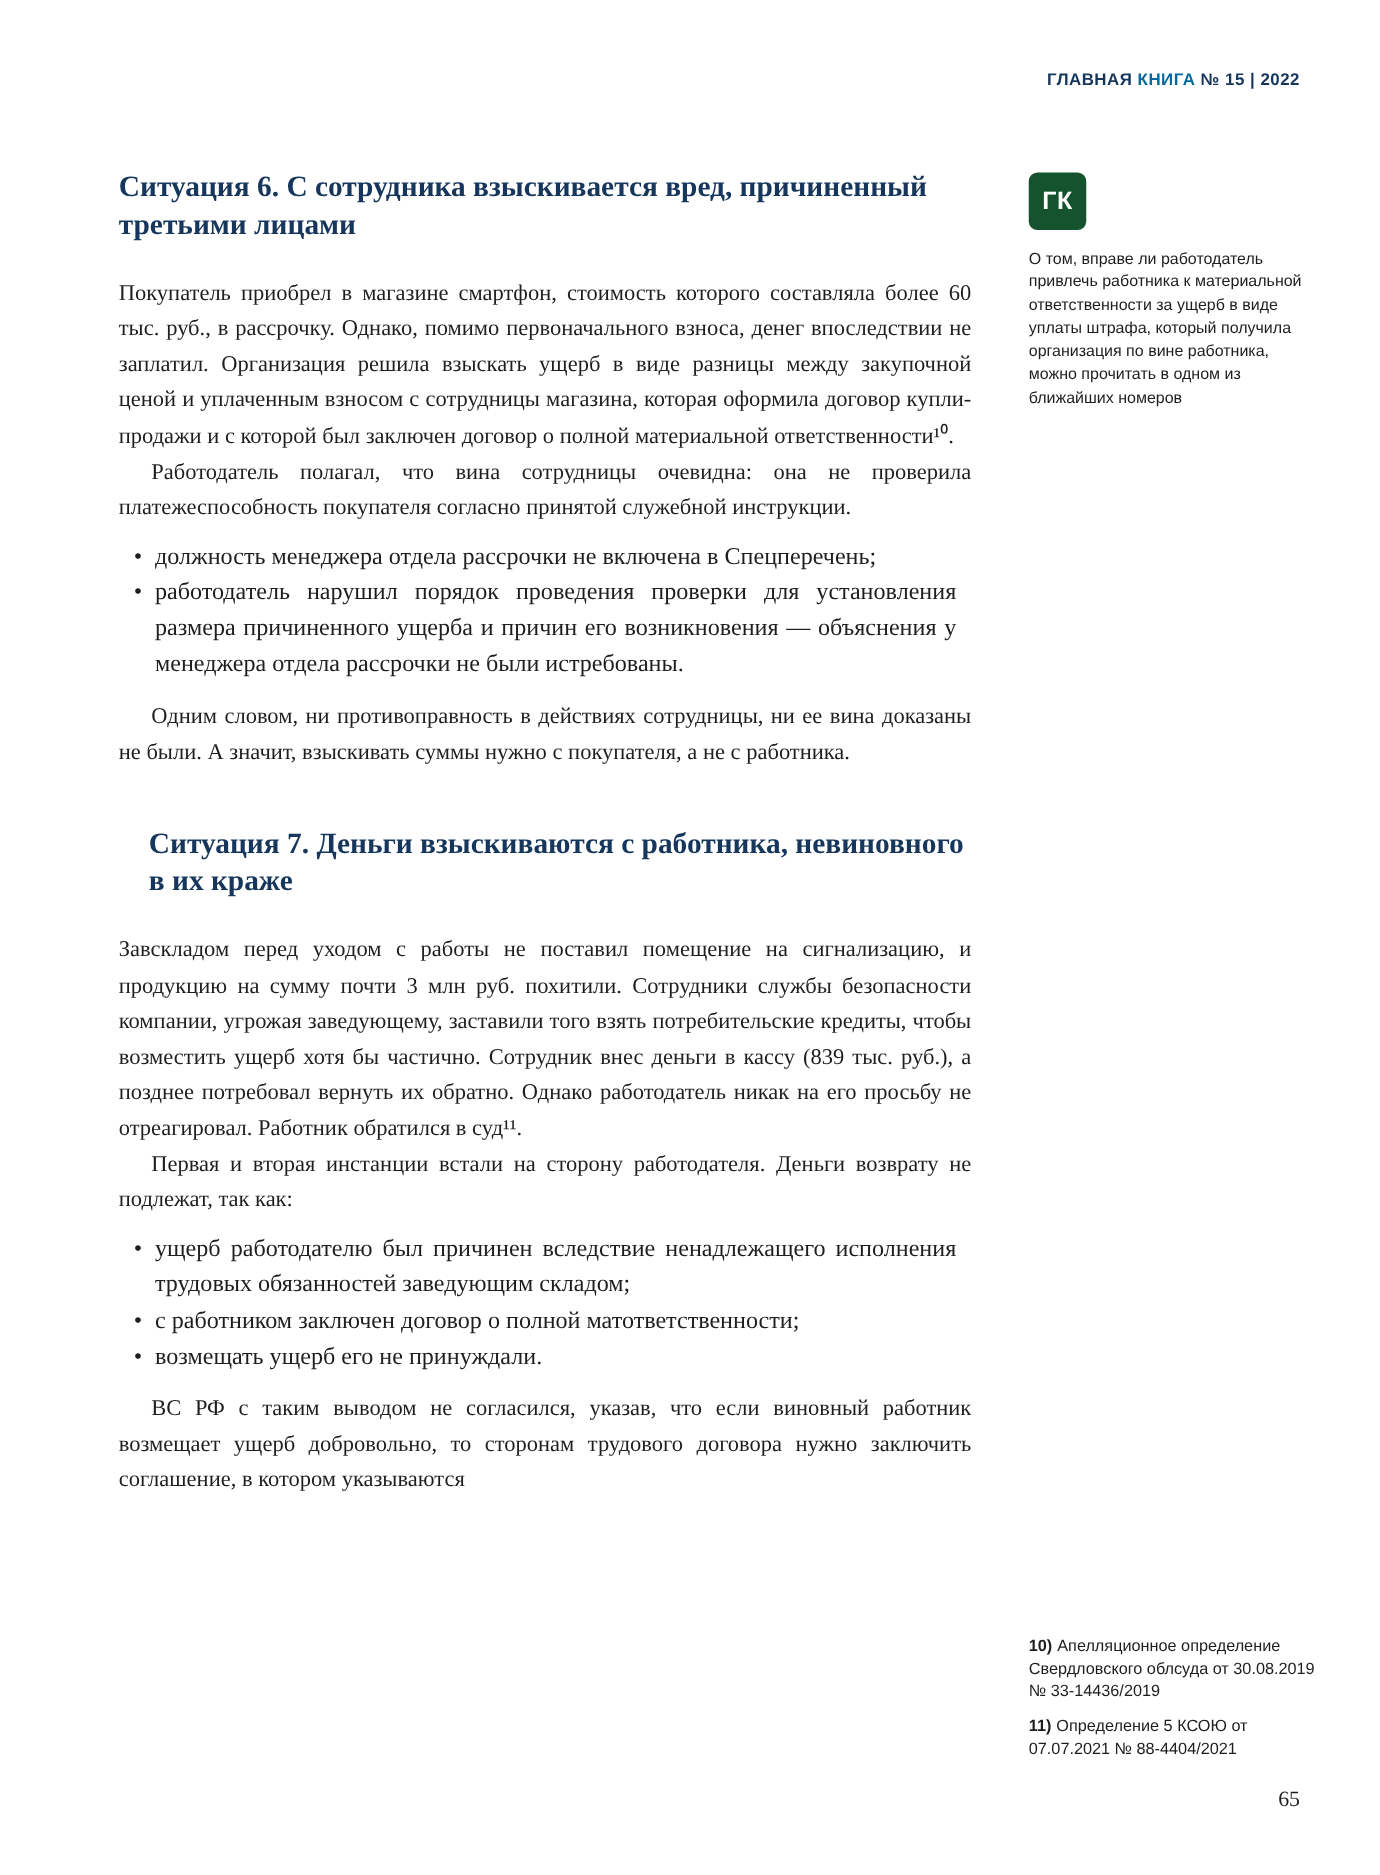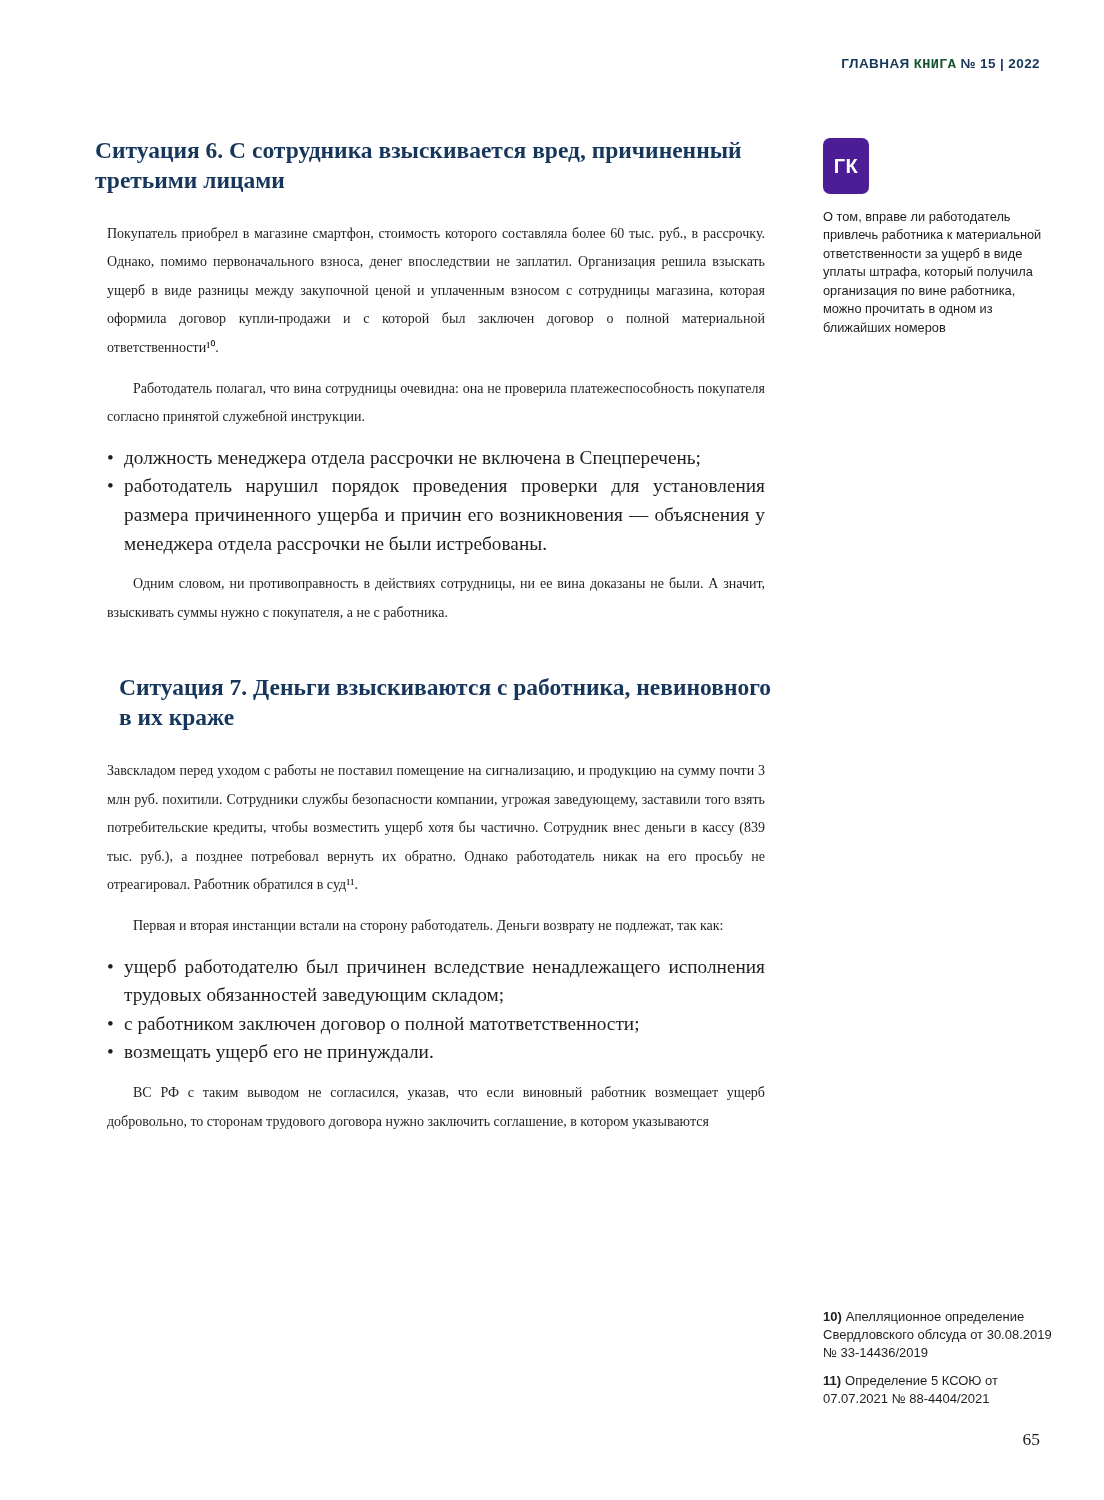--- a/index.html
+++ b/index.html
@@ -18,42 +18,42 @@
     position: absolute;
     top: 56px;
     right: 64px;
     font-family: "Liberation Sans", sans-serif;
     font-weight: 700;
     font-size: 13.5px;
     letter-spacing: 0.4px;
     color: #16365c;
     white-space: nowrap;
   }
-  .header .brand-blue { color: #14532d; font-family: Liberation Mono, monospace; }
+  .header .brand-blue { color: #0369a1; }
 
   
   .main-col {
     position: absolute;
     left: 95px;
     top: 136px;
     width: 682px;
   }
   h2.sec-heading {
     margin: 0 0 24px 0;
     font-family: "Liberation Serif", serif;
     font-weight: 700;
     font-size: 23.5px;
     line-height: 1.27;
     color: #16365c;
     text-align: left;
   }
   .sec7 h2.sec-heading { margin-top: 46px; margin-left: 24px; }
   p.body-p {
-    margin: 12px;
-    font-size: 14px;
+    margin: 0;
+    font-size: 18px;
     line-height: 28.6px;
     text-align: justify;
   }
   p.indent { text-indent: 26px; }
   ul.bullet-list {
     margin: 12px;
     padding: 0;
     list-style: none;
   }
   ul.bullet-list li {
@@ -74,23 +74,23 @@
   
   .sidebar {
     position: absolute;
     left: 823px;
     top: 138px;
     width: 220px;
     font-family: "Liberation Sans", sans-serif;
   }
   .gk-logo {
     width: 46px;
-    height: 56px;
+    height: 46px;
     border-radius: 7px;
-    background: #4c1d95;
+    background: #14532d;
     color: #ffffff;
     font-weight: 700;
     font-size: 20px;
     display: flex;
     align-items: center;
     justify-content: center;
     margin-bottom: 14px;
     letter-spacing: 0.5px;
   }
   .sidebar-note {
@@ -143,21 +143,21 @@
       <ul class="bullet-list">
         <li>должность менеджера отдела рассрочки не включена в Спецперечень;</li>
         <li>работодатель нарушил порядок проведения проверки для установления размера причиненного ущерба и причин его возникновения — объяснения у менеджера отдела рассрочки не были истребованы.</li>
       </ul>
       <p class="body-p indent">Одним словом, ни противоправность в действиях сотрудницы, ни ее вина доказаны не были. А значит, взыскивать суммы нужно с покупателя, а не с работника.</p>
     </div>
 
     <div class="sec7">
       <h2 class="sec-heading">Ситуация 7. Деньги взыскиваются с работника, невиновного в их краже</h2>
       <p class="body-p">Завскладом перед уходом с работы не поставил помещение на сигнализацию, и продукцию на сумму почти 3 млн руб. похитили. Сотрудники службы безопасности компании, угрожая заведующему, заставили того взять потребительские кредиты, чтобы возместить ущерб хотя бы частично. Сотрудник внес деньги в кассу (839 тыс. руб.), а позднее потребовал вернуть их обратно. Однако работодатель никак на его просьбу не отреагировал. Работник обратился в суд¹¹.</p>
-      <p class="body-p indent">Первая и вторая инстанции встали на сторону работодатель. Деньги возврату не подлежат, так как:</p>
+      <p class="body-p indent">Первая и вторая инстанции встали на сторону работодателя. Деньги возврату не подлежат, так как:</p>
       <ul class="bullet-list">
         <li>ущерб работодателю был причинен вследствие ненадлежащего исполнения трудовых обязанностей заведующим складом;</li>
         <li>с работником заключен договор о полной матответственности;</li>
         <li>возмещать ущерб его не принуждали.</li>
       </ul>
       <p class="body-p indent">ВС РФ с таким выводом не согласился, указав, что если виновный работник возмещает ущерб добровольно, то сторонам трудового договора нужно заключить соглашение, в котором указываются</p>
     </div>
 
   </div>
 

